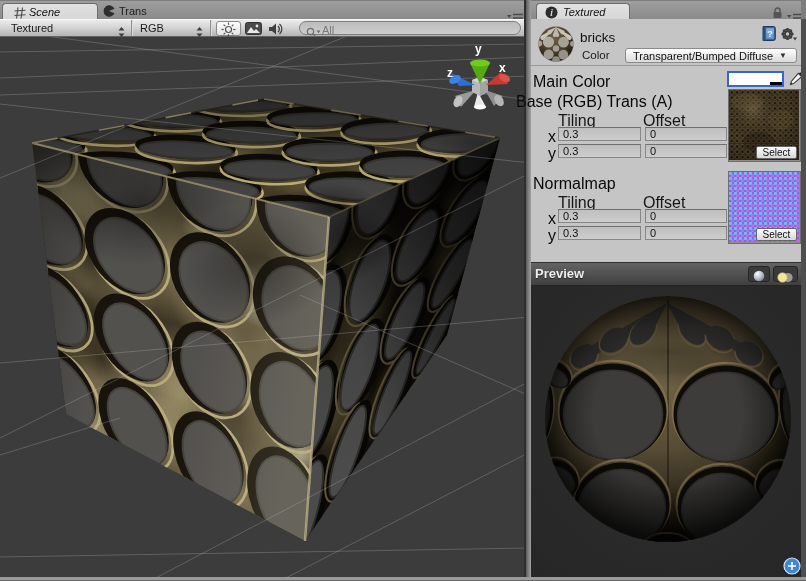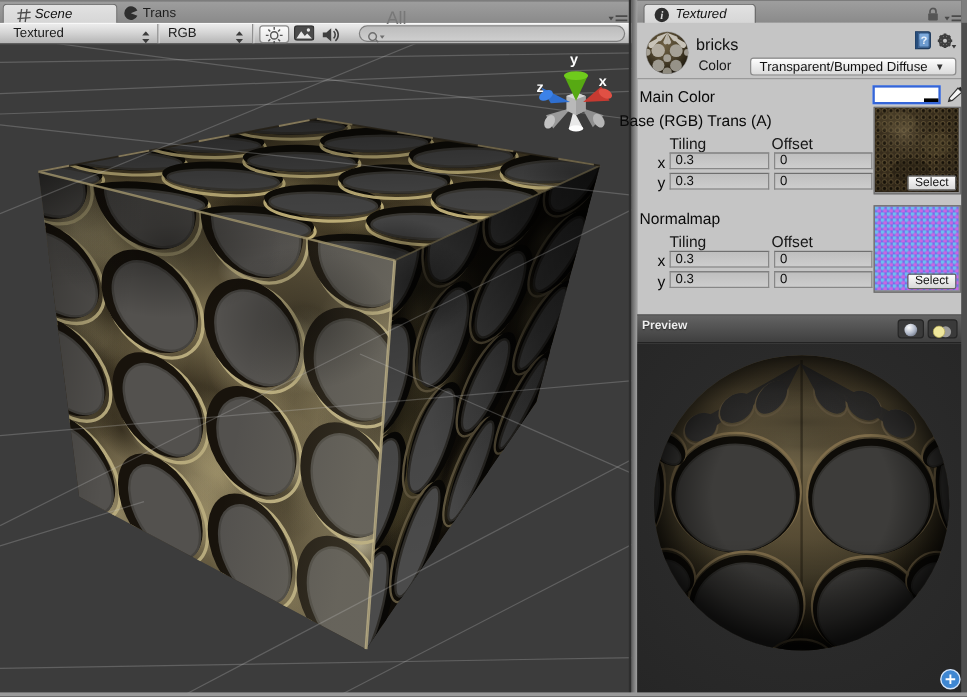--- a/index.html
+++ b/index.html
@@ -2,21 +2,21 @@
 <html><head><meta charset="utf-8"><style>
 * { margin:0; padding:0; box-sizing:border-box; }
 body { font-family:"Liberation Sans", sans-serif; width:806px; height:581px; overflow:hidden; background:#3c3c3c; position:relative; }
 .abs { position:absolute; }
 .tabbar { background:linear-gradient(#9e9e9e,#8a8a8a); border-top:1px solid #7c7c7c; }
 .tab-active { position:absolute; top:3px; height:32px; background:linear-gradient(#e2e2e2,#cacaca); border:1px solid #6d6d6d; border-bottom:none; border-radius:4px 4px 0 0; font-size:11px; color:#111;font-style:italic; }
 .toolbar { background:linear-gradient(#efefef 0%, #d7d7d7 45%, #b4b4b4 100%); border-bottom:1px solid #636363; box-shadow:inset 0 1px 0 #f8f8f8; }
 .ddtext { font-size:11px; color:#1a1a1a; }
 .updn { width:7px; height:9px; }
 .vsep { width:1px; background:#909090; box-shadow:1px 0 0 #dcdcdc; }
-.label { font-size:13px; color:#090909; }
+.label { font-size:16px; color:#090909; }
 .tfield { position:absolute; height:14px; background:linear-gradient(#bfbfbf,#cdcdcd); border:1px solid #878787; border-top-color:#6f6f6f; font-size:11px; color:#111; padding-left:4px; line-height:12px; }
 .selbtn { position:absolute; width:41px; height:13px; background:linear-gradient(#fcfcfc,#d8d8d8); border:1px solid #666; border-radius:2px; font-size:10px; color:#111; text-align:center; line-height:11px; }
 </style></head>
 <body>
 
 <div class="abs tabbar" style="left:0;top:0;width:530px;height:19px"></div>
 <div class="tab-active" style="left:2px;width:96px;">
     <svg width="12" height="12" viewBox="0 0 12 12" style="position:absolute;left:11px;top:3px">
       <g stroke="#4a4a4a" stroke-width="1.1" fill="none">
         <line x1="4" y1="0.5" x2="2.5" y2="11.5"></line>
@@ -78,21 +78,21 @@
 <div class="abs" style="left:268px;top:21.5px"><svg width="16" height="14" viewBox="0 0 16 14">
       <path d="M 1 5 L 4 5 L 8 1.5 L 8 12.5 L 4 9 L 1 9 Z" fill="#3f3f3f"></path>
       <path d="M 10 4 A 4 4 0 0 1 10 10 M 11.5 2 A 6.5 6.5 0 0 1 11.5 12" stroke="#3f3f3f" stroke-width="1.3" fill="none"></path>
     </svg></div>
 <div class="abs" style="left:299px;top:21px;width:222px;height:14px;background:linear-gradient(#bcbcbc,#cecece);border:1px solid #7f7f7f;border-radius:8px"></div>
 <div class="abs" style="left:306px;top:23px"><svg width="16" height="10" viewBox="0 0 16 10">
       <circle cx="4.5" cy="4.5" r="3.2" fill="none" stroke="#6e6e6e" stroke-width="1.2"></circle>
       <line x1="7" y1="7" x2="9.2" y2="9.2" stroke="#6e6e6e" stroke-width="1.2"></line>
       <path d="M 10.5 3.5 L 14.5 3.5 L 12.5 6.3 Z" fill="#6e6e6e"></path>
     </svg></div>
-<div class="abs" style="left:322px;top:7px;font-size:15px;color:#787878">All</div>
+<div class="abs" style="left:322px;top:24px;font-size:11px;color:#787878">All</div>
 
 <svg width="530" height="544" viewBox="0 37 530 544" style="position:absolute;left:0;top:37px">
 
 <defs>
  <radialGradient id="softL">
         <stop offset="0%" stop-color="#a89a6e" stop-opacity="0.45"></stop>
         <stop offset="100%" stop-color="#b2a478" stop-opacity="0"></stop>
       </radialGradient>
  <radialGradient id="softL2">
         <stop offset="0%" stop-color="#ccc096" stop-opacity="0.38"></stop>
@@ -706,21 +706,21 @@
 <div class="abs label" style="left:558px;top:194px;color:#161616">Tiling</div>
 <div class="abs label" style="left:643px;top:194px;color:#161616">Offset</div>
 <div class="abs label" style="left:548px;top:210px">x</div>
 <div class="tfield" style="left:558px;top:209px;width:83px">0.3</div>
 <div class="tfield" style="left:645px;top:209px;width:82px">0</div>
 <div class="abs label" style="left:548px;top:227px">y</div>
 <div class="tfield" style="left:558px;top:226px;width:83px">0.3</div>
 <div class="tfield" style="left:645px;top:226px;width:82px">0</div>
 
 <div class="abs" style="left:531px;top:262px;width:275px;height:24px;background:linear-gradient(#636363,#3f3f3f);border-top:1px solid #303030;border-bottom:1px solid #232323"></div>
-<div class="abs" style="left:535px;top:266px;font-size:10px;font-weight:bold;color:#ededed;text-shadow:0 1px 1px rgba(0,0,0,0.5)">Preview</div>
+<div class="abs" style="left:535px;top:266px;font-size:13px;font-weight:bold;color:#ededed;text-shadow:0 1px 1px rgba(0,0,0,0.5)">Preview</div>
 <div class="abs" style="left:748px;top:266px;width:22px;height:16px;background:#3a3a3a;border:1px solid #252525;border-radius:3px;padding:1px 4px"><svg width="12" height="12" viewBox="0 0 12 12">
       <defs>
         <radialGradient id="bb" cx="0.35" cy="0.3" r="0.9">
           <stop offset="0" stop-color="#fdfdfd"></stop>
           <stop offset="0.55" stop-color="#aeb6c6"></stop>
           <stop offset="1" stop-color="#5c6374"></stop>
         </radialGradient>
       </defs>
       <circle cx="6" cy="6" r="5.3" fill="url(#bb)"></circle>
     </svg></div>

